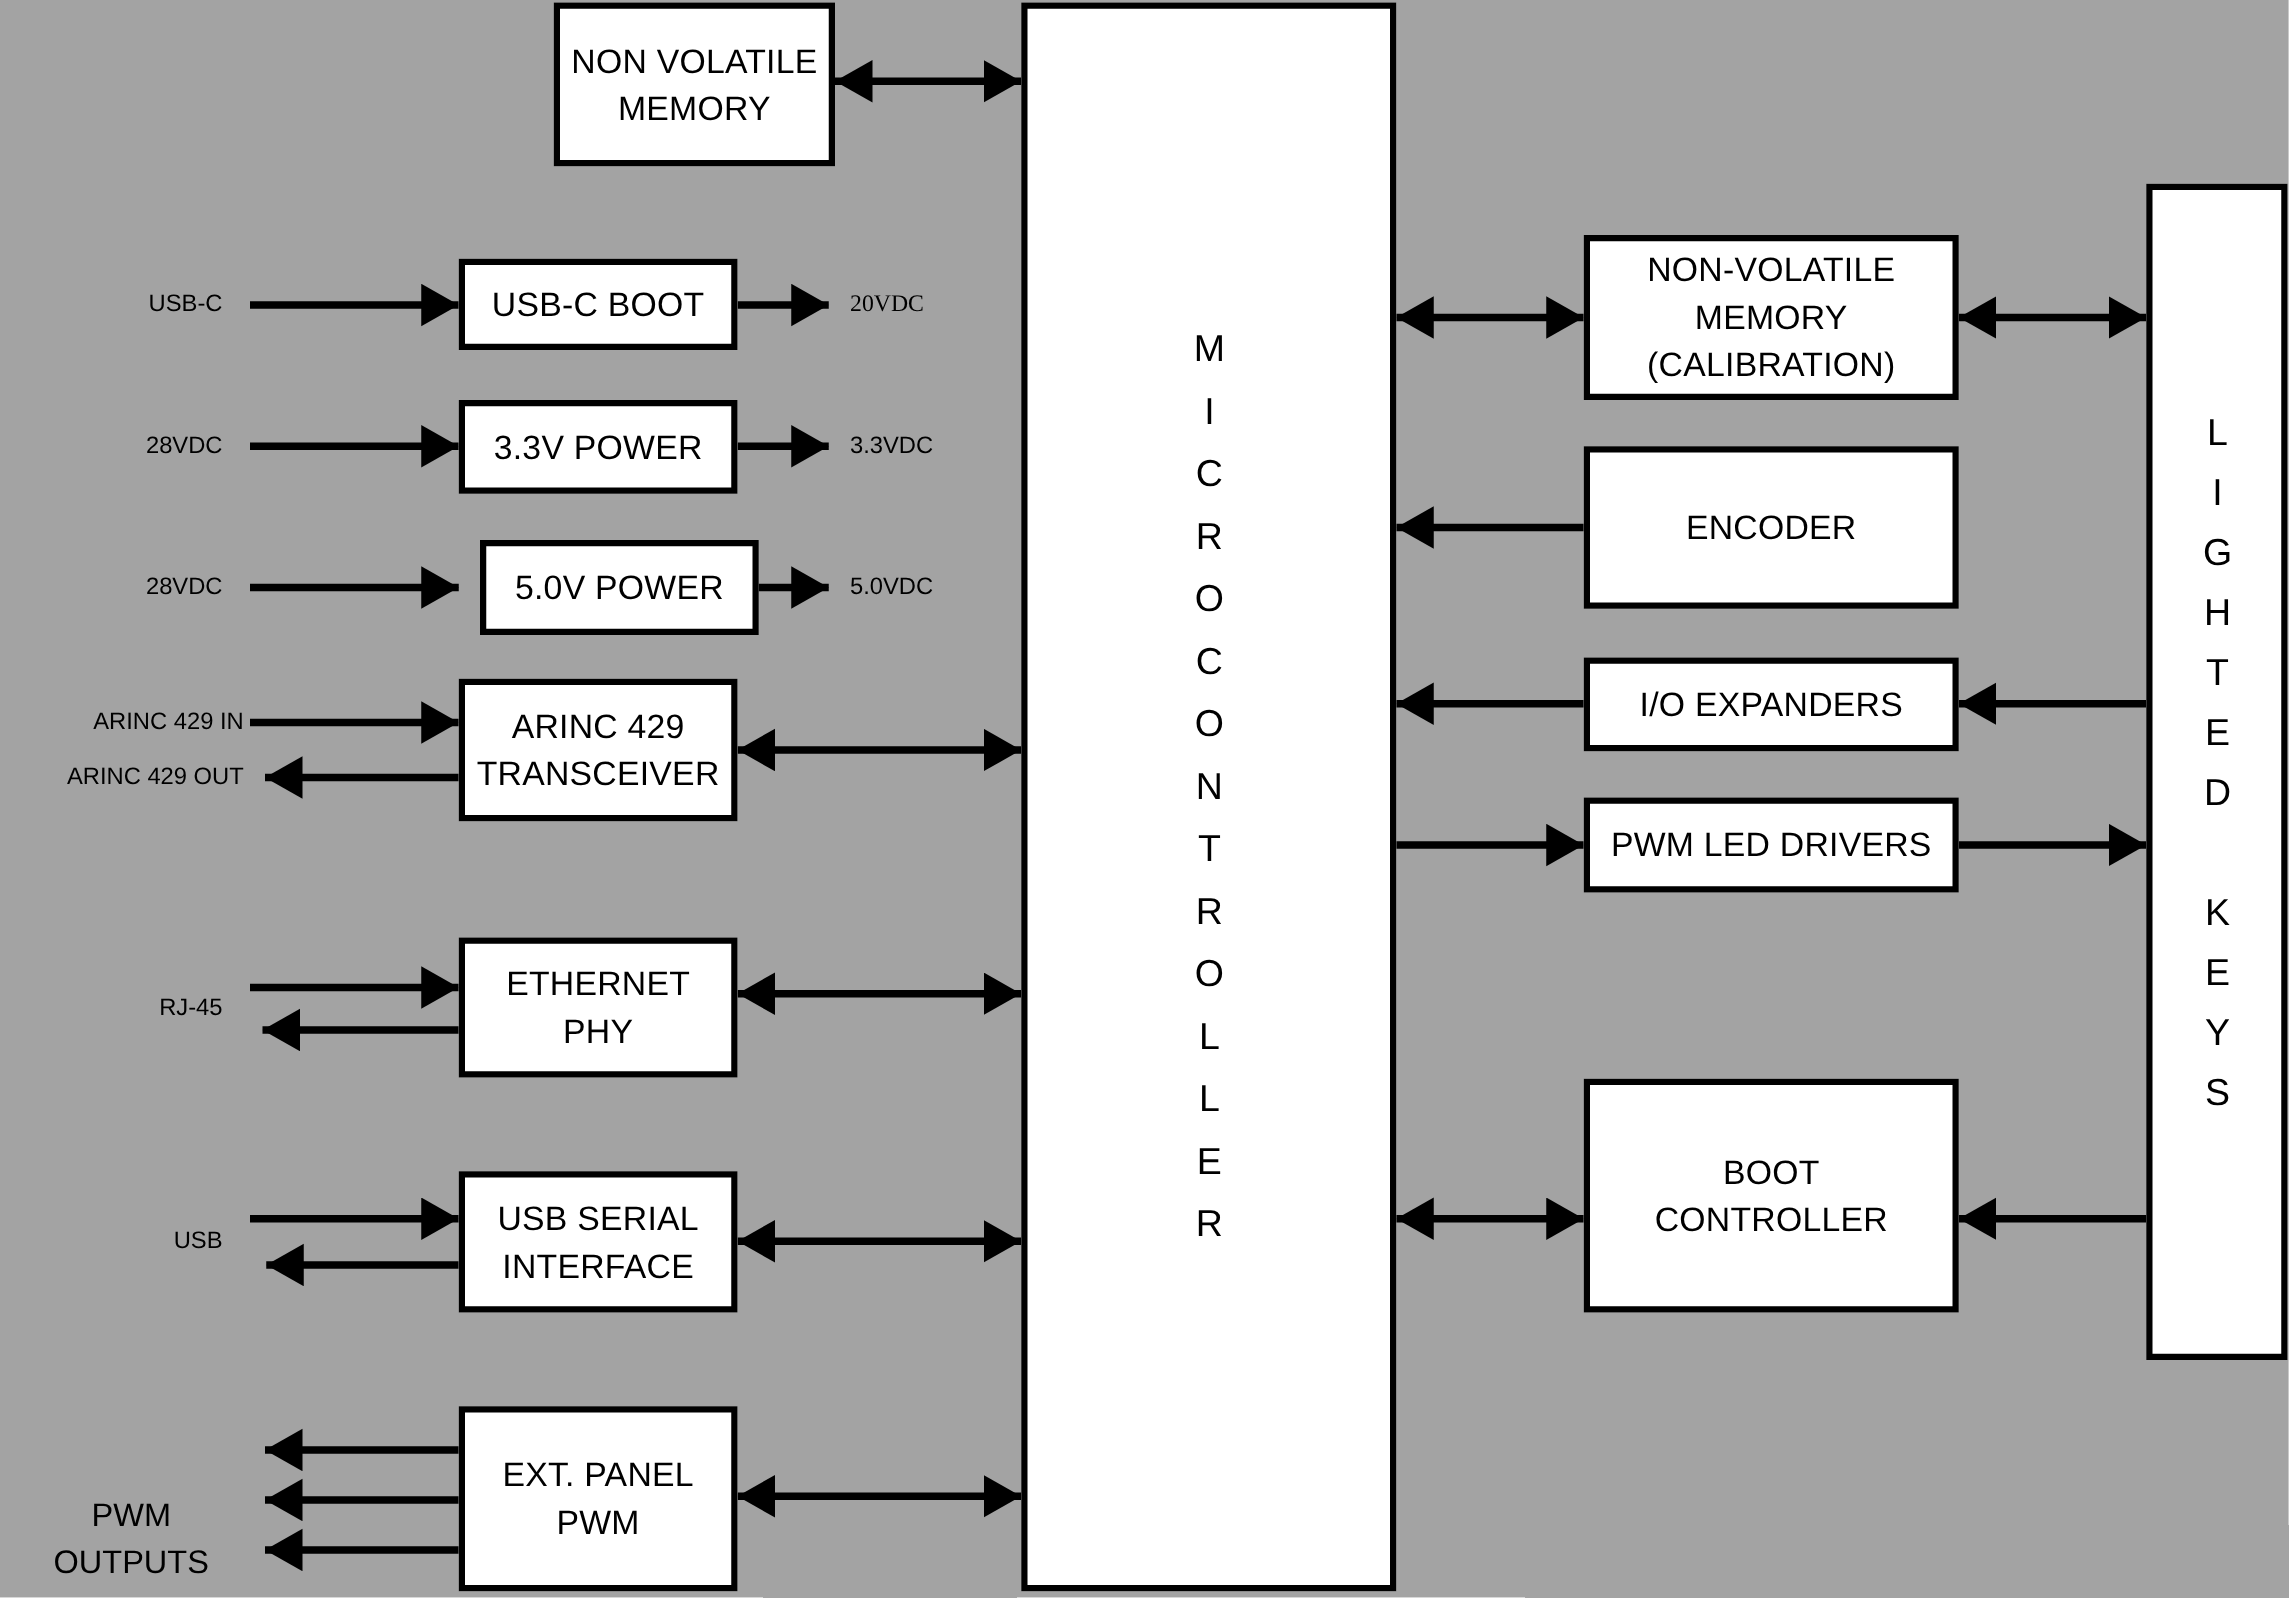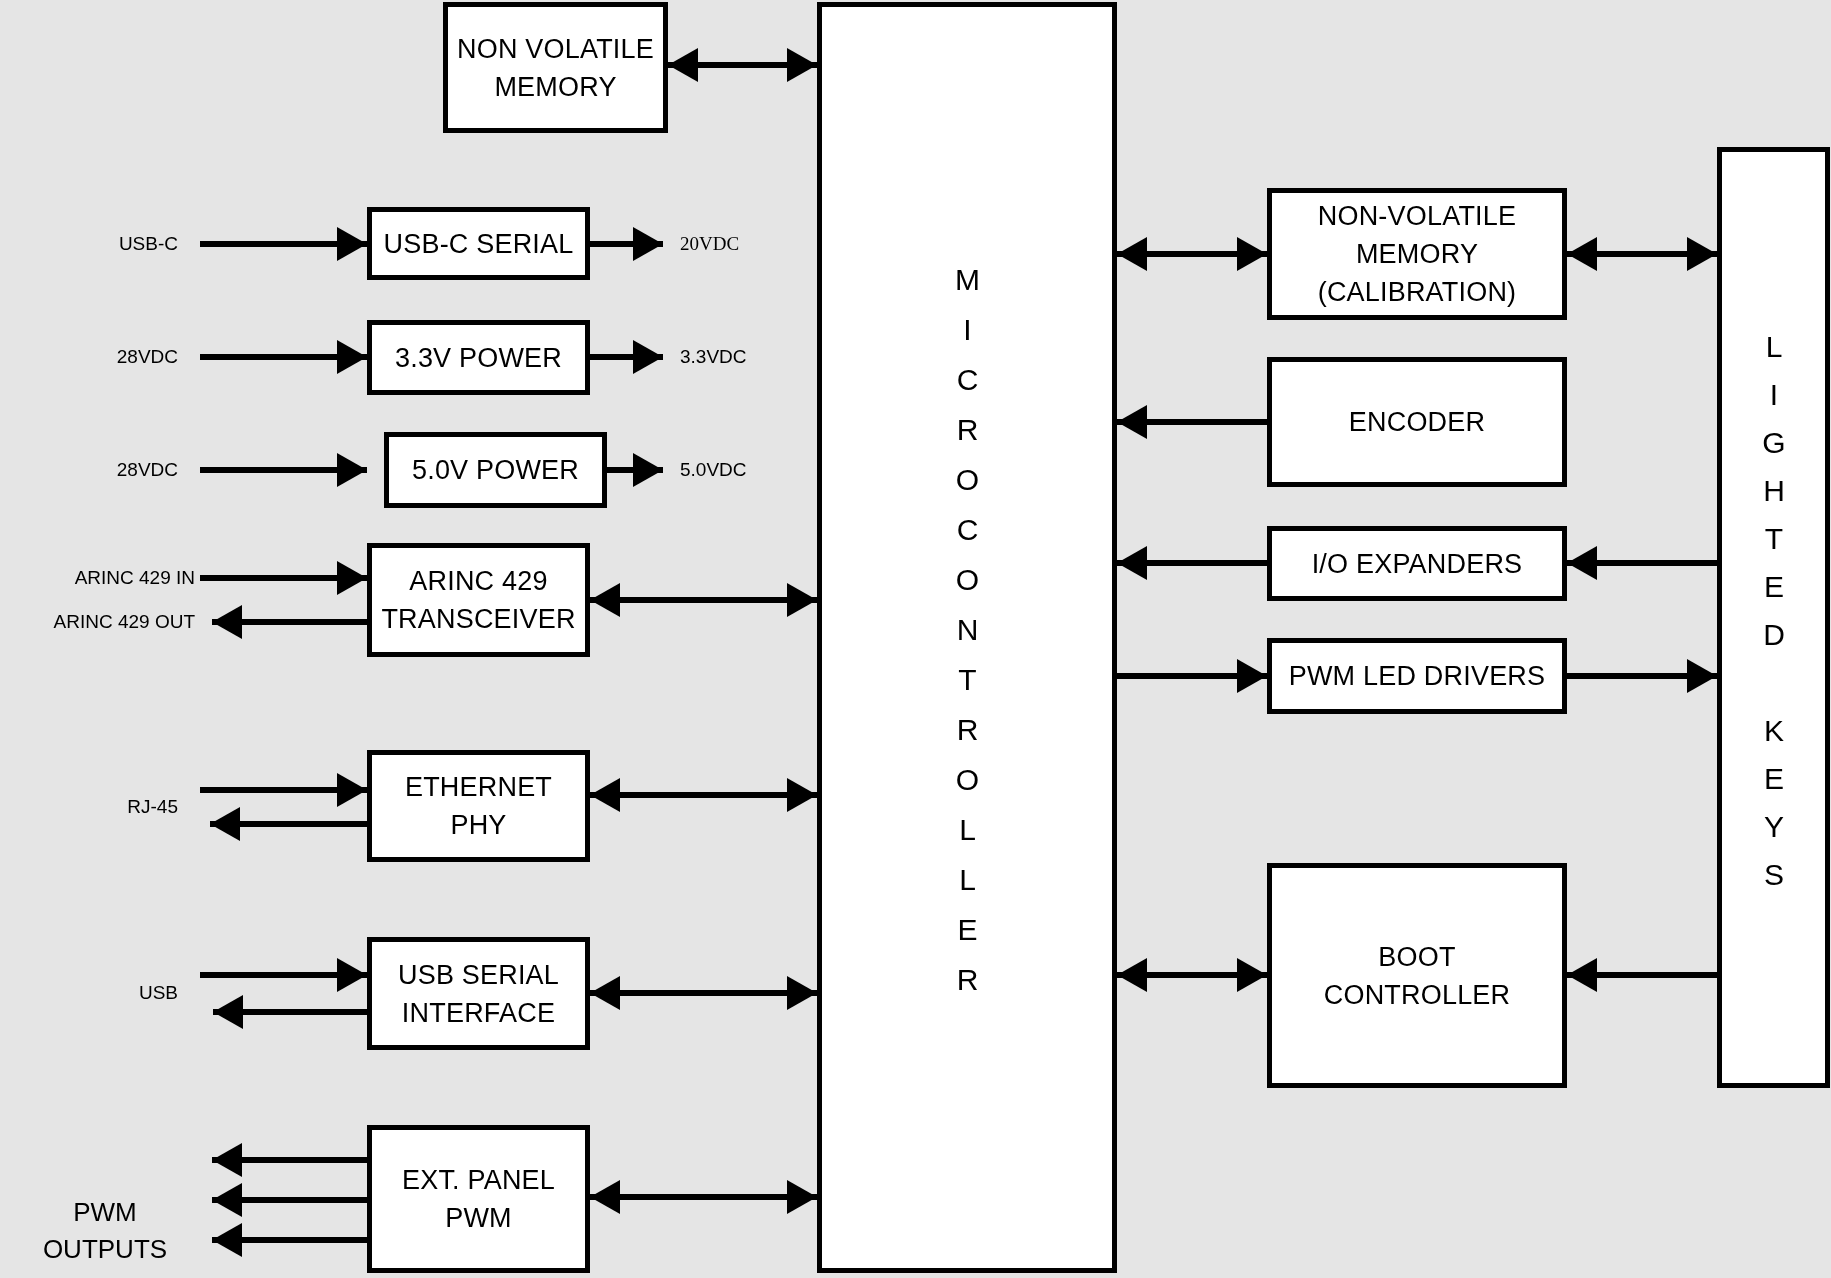--- a/index.html
+++ b/index.html
@@ -1,19 +1,19 @@
 <!DOCTYPE html>
 <html><head>
 <meta charset="utf-8">
 <style>
   html,body{margin:0;padding:0;background:#ffffff;}
   .canvas{
     position:relative;
     width:1831px;height:1278px;
-    background:#e5e5e5;
+    background:#a3a3a3;
     font-family:"Liberation Sans", sans-serif;
     color:#000;
   }
   .wires{position:absolute;left:0;top:0;z-index:1;}
   .box{
     position:absolute;z-index:2;
     box-sizing:border-box;
     border:5px solid #000;
     background:#fff;
     display:flex;align-items:center;justify-content:center;
@@ -90,21 +90,21 @@
     <line x1="1567" y1="676" x2="1717" y2="676" stroke="#000" stroke-width="6" marker-end="url(#ah)"></line>
     <line x1="1117" y1="975" x2="1267" y2="975" stroke="#000" stroke-width="6" marker-start="url(#ah)" marker-end="url(#ah)"></line>
     <line x1="1717" y1="975" x2="1567" y2="975" stroke="#000" stroke-width="6" marker-end="url(#ah)"></line>
   </svg>
 
   <div class="box" style="left:443px;top:2px;width:225px;height:131px;">
     <span>NON VOLATILE MEMORY</span>
   </div>
 
   <div class="box" style="left:367px;top:207px;width:223px;height:73px;">
-    <span>USB-C SERIAL</span>
+    <span>USB-C BOOT</span>
   </div>
 
   <div class="box" style="left:367px;top:320px;width:223px;height:75px;">
     <span>3.3V POWER</span>
   </div>
 
   <div class="box" style="left:367px;top:432px;width:223px;height:76px;margin-left:17px;">
     <span>5.0V POWER</span>
   </div>
 
@@ -137,21 +137,21 @@
   </div>
 
   <div class="box" style="left:1267px;top:526px;width:300px;height:75px;">
     <span>I/O EXPANDERS</span>
   </div>
 
   <div class="box" style="left:1267px;top:638px;width:300px;height:76px;">
     <span>PWM LED DRIVERS</span>
   </div>
 
-  <div class="box" style="left:1267px;top:863px;width:300px;height:225px;">
+  <div class="box" style="left:1267px;top:863px;width:300px;height:187px;">
     <span class="w210">BOOT CONTROLLER</span>
   </div>
 
   <div class="box" style="left:1717px;top:147px;width:113px;height:941px;">
     <span class="vtext keys">LIGHTED KEYS</span>
   </div>
 
   <div class="iolabel rt" style="right:1653px;top:225px;">USB-C</div>
   <div class="iolabel rt" style="right:1653px;top:338px;">28VDC</div>
   <div class="iolabel rt" style="right:1653px;top:451px;">28VDC</div>

